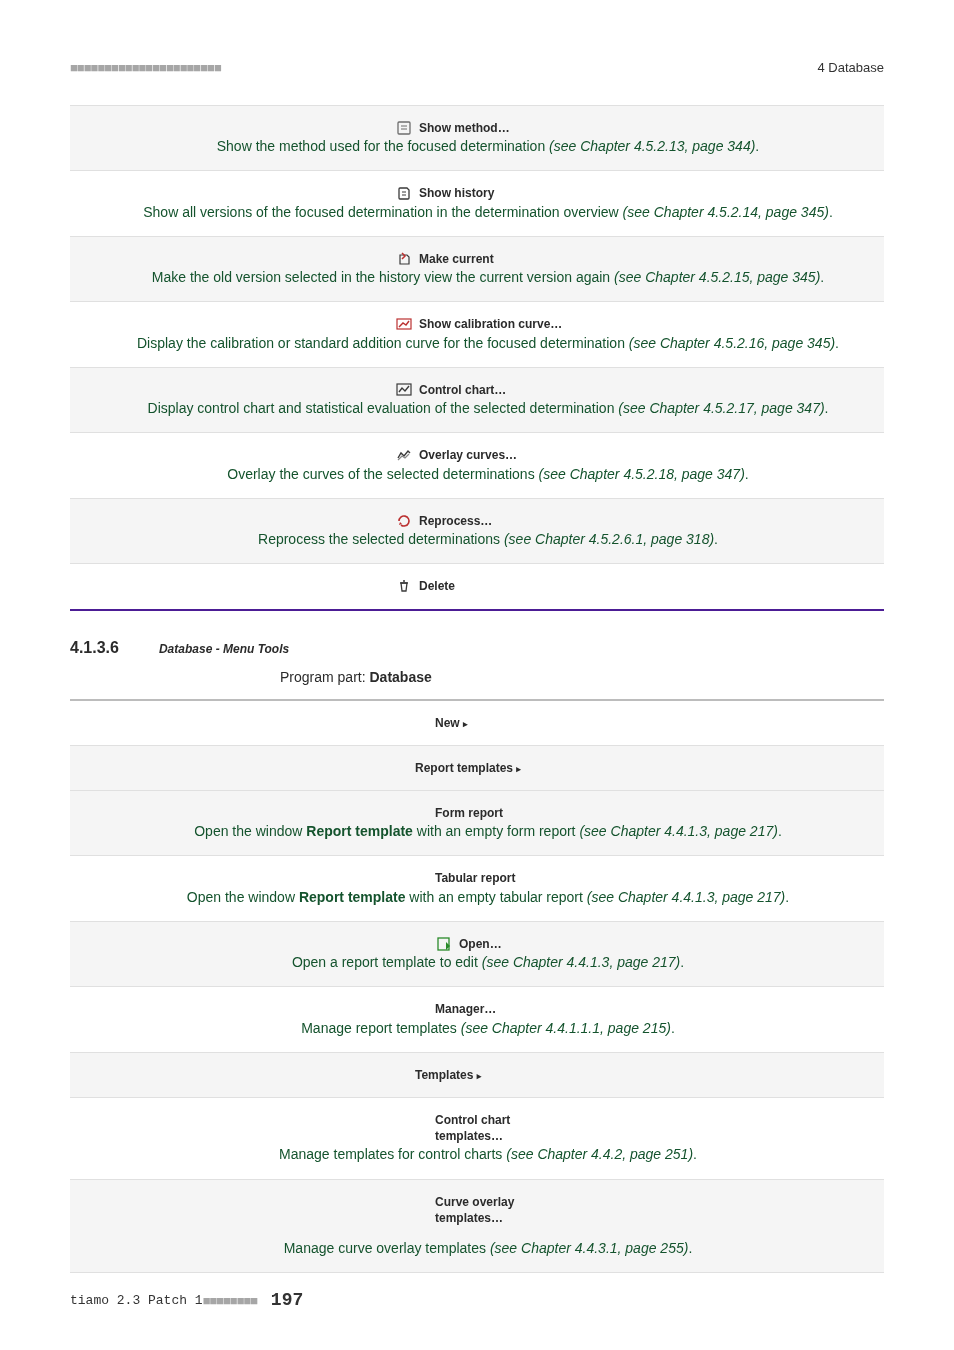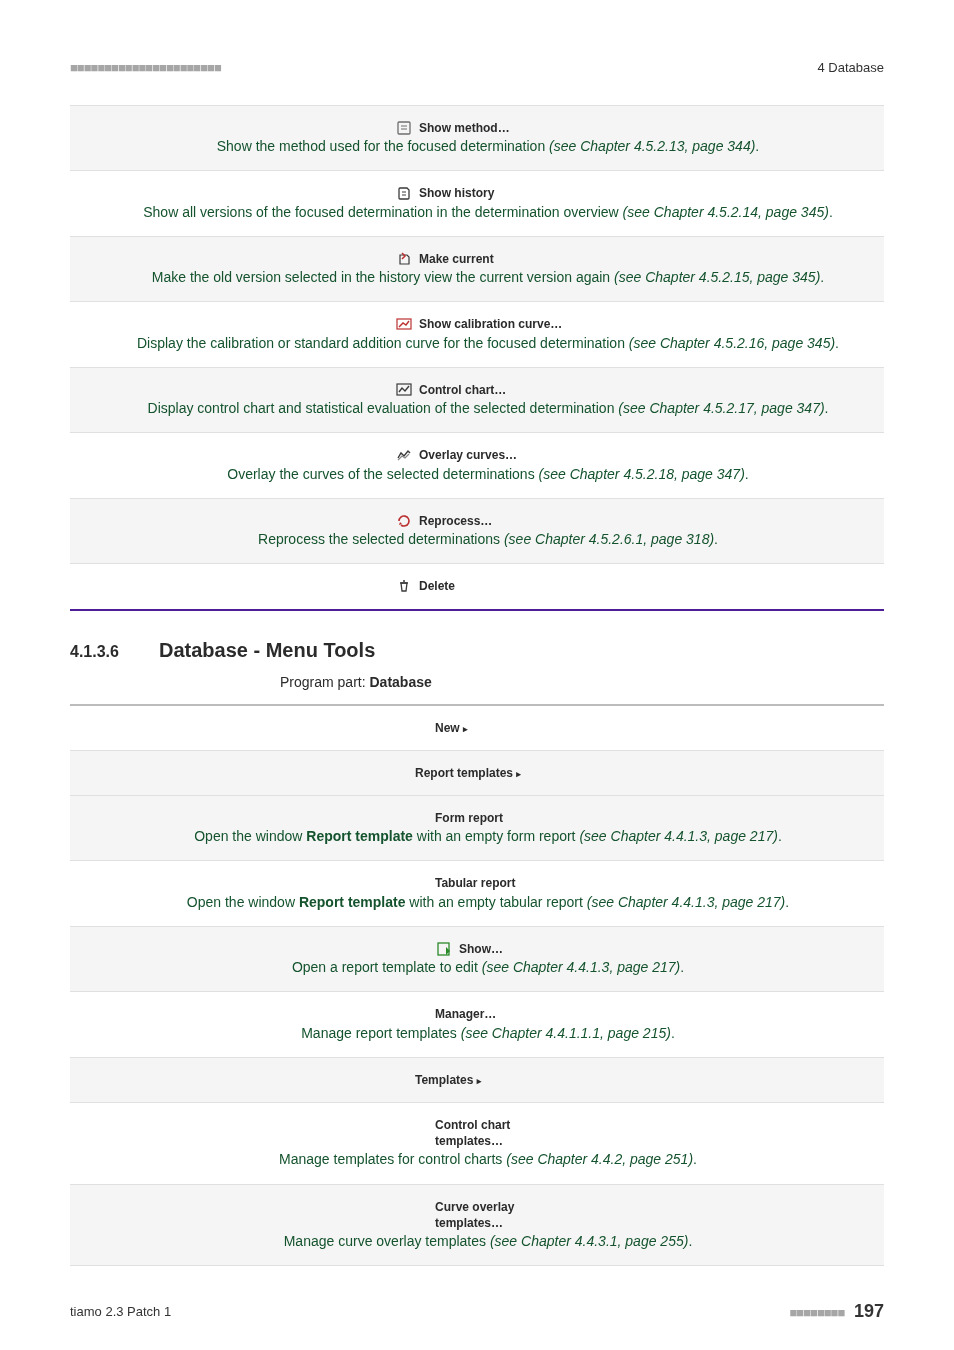--- a/index.html
+++ b/index.html
@@ -25,28 +25,29 @@
     color: #333;
     margin-bottom: 30px;
   }
   .header-dashes {
     letter-spacing: -1px;
     color: #a6a6a6;
     font-size: 13px;
   }
   .footer {
     position: absolute;
-    bottom: 28px;
+    bottom: 40px;
     left: 70px;
     right: 70px;
     display: flex;
-    justify-content: space-between;
+    justify-content: flex-start;
     align-items: center;
     font-size: 13px;
     color: #333;
+    font-family: Liberation Mono, monospace;
   }
   .footer-dashes {
     color: #a6a6a6;
     letter-spacing: -1px;
     font-size: 13px;
   }
   .footer-page {
     font-weight: bold;
     font-size: 18px;
     margin-left: 6px;
@@ -105,22 +106,23 @@
     margin-bottom: 12px;
     display: flex;
     gap: 40px;
     align-items: baseline;
   }
   .section-number {
     font-size: 16px;
     font-weight: bold;
   }
   .section-title {
-    font-size: 20px;
+    font-size: 12px;
     font-weight: bold;
+    font-style: italic;
   }
   .program-part {
     margin-left: 210px;
     font-size: 14px;
     margin-bottom: 14px;
   }
 
   .tri {
     font-size: 9px;
     color: #2b2b2b;
@@ -272,21 +274,21 @@
         <div class="menu-desc">Open the window <b>Report template</b> with an empty tabular report <i>(see Chapter 4.4.1.3, page 217)</i>.</div>
       </div>
       <div class="menu-row menu-row-alt">
         <div class="menu-label indent-2">
           <span class="icon">
             <svg width="16" height="16" viewBox="0 0 16 16">
               <rect x="2" y="2" width="11" height="12" fill="none" stroke="#2a8a2a" stroke-width="1.3"></rect>
               <polygon points="10,6 14,10 10,14" fill="#2a8a2a"></polygon>
             </svg>
           </span>
-          <span>Show…</span>
+          <span>Open…</span>
         </div>
         <div class="menu-desc">Open a report template to edit <i>(see Chapter 4.4.1.3, page 217)</i>.</div>
       </div>
       <div class="menu-row">
         <div class="menu-label indent-2">
           <span>Manager…</span>
         </div>
         <div class="menu-desc">Manage report templates <i>(see Chapter 4.4.1.1.1, page 215)</i>.</div>
       </div>
       <div class="menu-row menu-row-alt">
@@ -294,21 +296,21 @@
           <span>Templates <span class="tri">▸</span></span>
         </div>
         <div class="menu-desc"></div>
       </div>
       <div class="menu-row">
         <div class="menu-label indent-2">
           <span>Control chart templates…</span>
         </div>
         <div class="menu-desc">Manage templates for control charts <i>(see Chapter 4.4.2, page 251)</i>.</div>
       </div>
-      <div class="menu-row menu-row-alt" style="border-bottom: 1px solid rgb(224, 224, 224);">
+      <div class="menu-row menu-row-alt" style="border-bottom: 1px solid rgb(224, 224, 224); gap: 12px;">
         <div class="menu-label indent-2">
           <span>Curve overlay templates…</span>
         </div>
         <div class="menu-desc">Manage curve overlay templates <i>(see Chapter 4.4.3.1, page 255)</i>.</div>
       </div>
     </div>
 
   <div class="footer">
     <span>tiamo 2.3 Patch 1</span>
     <span>

